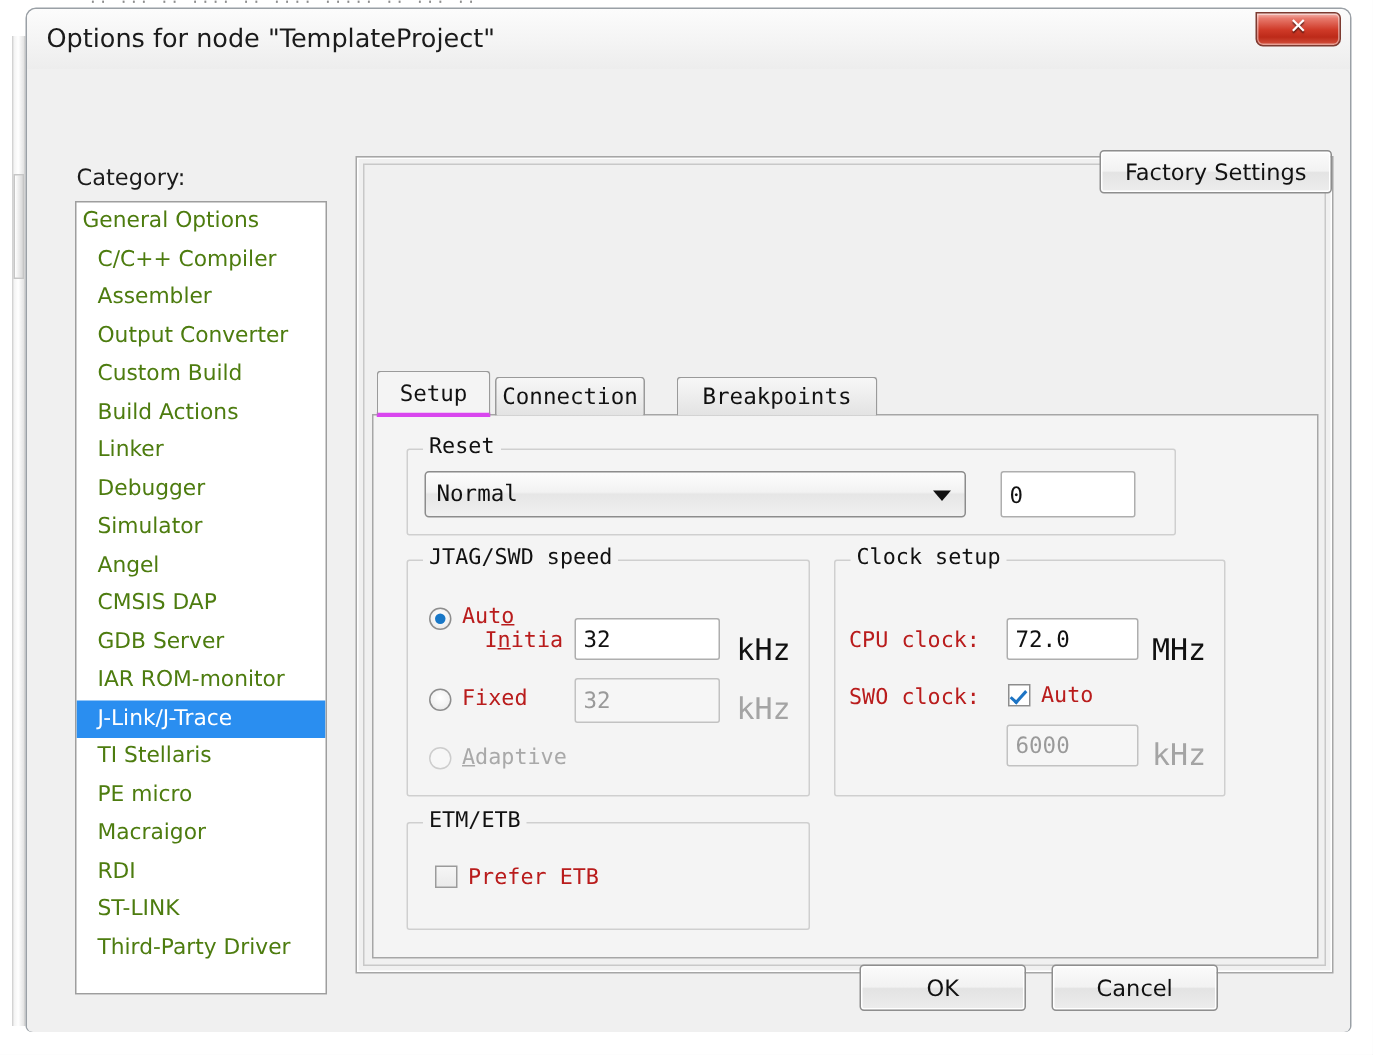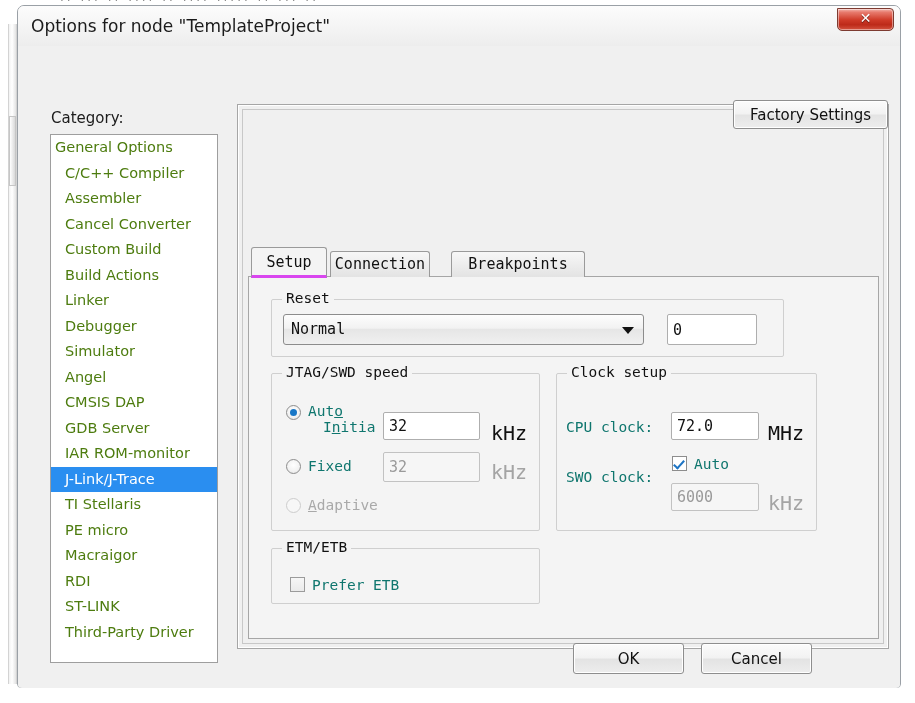--- a/index.html
+++ b/index.html
@@ -260,21 +260,21 @@
     font-family: "DejaVu Sans Mono", monospace;
     font-size: 14.5px;
     color: #111111;
     white-space: nowrap;
   }
   .u { text-decoration: underline; }
 
   #grp-reset  { left: 253px; top: 253px; width: 513px; height: 58px; }
   #grp-jtag   { left: 253px; top: 327px; width: 269px; height: 158px; }
   #grp-clock  { left: 538px; top: 327px; width: 261px; height: 158px; }
-  #grp-etm    { left: 253px; top: 502px; width: 269px; height: 56px; }
+  #grp-etm    { left: 253px; top: 502px; width: 269px; height: 72px; }
 
   
   .combo {
     position: absolute;
     left: 265px;
     top: 268px;
     width: 361px;
     height: 31px;
     background: linear-gradient(to bottom,#fdfdfd 0%,#f2f2f2 45%,#e6e6e6 50%,#f0f0f0 100%);
     border: 1px solid #8c8c8c;
@@ -330,21 +330,21 @@
     font-size: 20px;
     color: #111111;
     white-space: nowrap;
   }
   .unit.dim { color: #a4a4a4; }
 
   .lbl {
     position: absolute;
     font-family: "DejaVu Sans Mono", monospace;
     font-size: 14.5px;
-    color: #0f766e;
+    color: #b91c1c;
     white-space: nowrap;
   }
   .lbl.dim { color: #a9a9a9; }
 
   
   .radio {
     position: absolute;
     width: 15px; height: 15px;
     border-radius: 50%;
     background: radial-gradient(circle at 50% 40%,#ffffff 0%,#f2f2f2 60%,#dcdcdc 100%);
@@ -429,21 +429,21 @@
       </div>
     </div>
 
     <div class="client">
 
       <div class="cat-label">Category:</div>
       <div class="cat-list">
           <div class="cat-item">General Options</div>
           <div class="cat-item indent">C/C++ Compiler</div>
           <div class="cat-item indent">Assembler</div>
-          <div class="cat-item indent">Cancel Converter</div>
+          <div class="cat-item indent">Output Converter</div>
           <div class="cat-item indent">Custom Build</div>
           <div class="cat-item indent">Build Actions</div>
           <div class="cat-item indent">Linker</div>
           <div class="cat-item indent">Debugger</div>
           <div class="cat-item indent">Simulator</div>
           <div class="cat-item indent">Angel</div>
           <div class="cat-item indent">CMSIS DAP</div>
           <div class="cat-item indent">GDB Server</div>
           <div class="cat-item indent">IAR ROM-monitor</div>
           <div class="cat-item indent selected">J-Link/J-Trace</div>
@@ -498,21 +498,21 @@
       <div class="lbl dim" style="left:290px; top:451px;"><span class="u">A</span><span>daptive</span></div>
 
       <div class="group" id="grp-clock">
         <div class="group-title">Clock setup</div>
       </div>
 
       <div class="lbl" style="left:548px; top:373px;">CPU clock:</div>
       <input class="tbox" id="tb-cpuclock" value="72.0" style="">
       <div class="unit" style="left:750px; top:375px;">MHz</div>
 
-      <div class="lbl" style="left:548px; top:423px;">SWO clock:</div>
+      <div class="lbl" style="left:548px; top:411px;">SWO clock:</div>
       <div class="cbox checked" style="left:654px; top:410px;"></div>
       <div class="lbl" style="left:676px; top:410px;">Auto</div>
       <input class="tbox disabled" id="tb-swoclock" disabled="" value="6000" style="">
       <div class="unit dim" style="left:750px; top:445px;">kHz</div>
 
       <div class="group" id="grp-etm">
         <div class="group-title">ETM/ETB</div>
       </div>
       <div class="cbox empty" style="left:272px; top:531px;"></div>
       <div class="lbl" style="left:294px; top:531px;">Prefer ETB</div>

